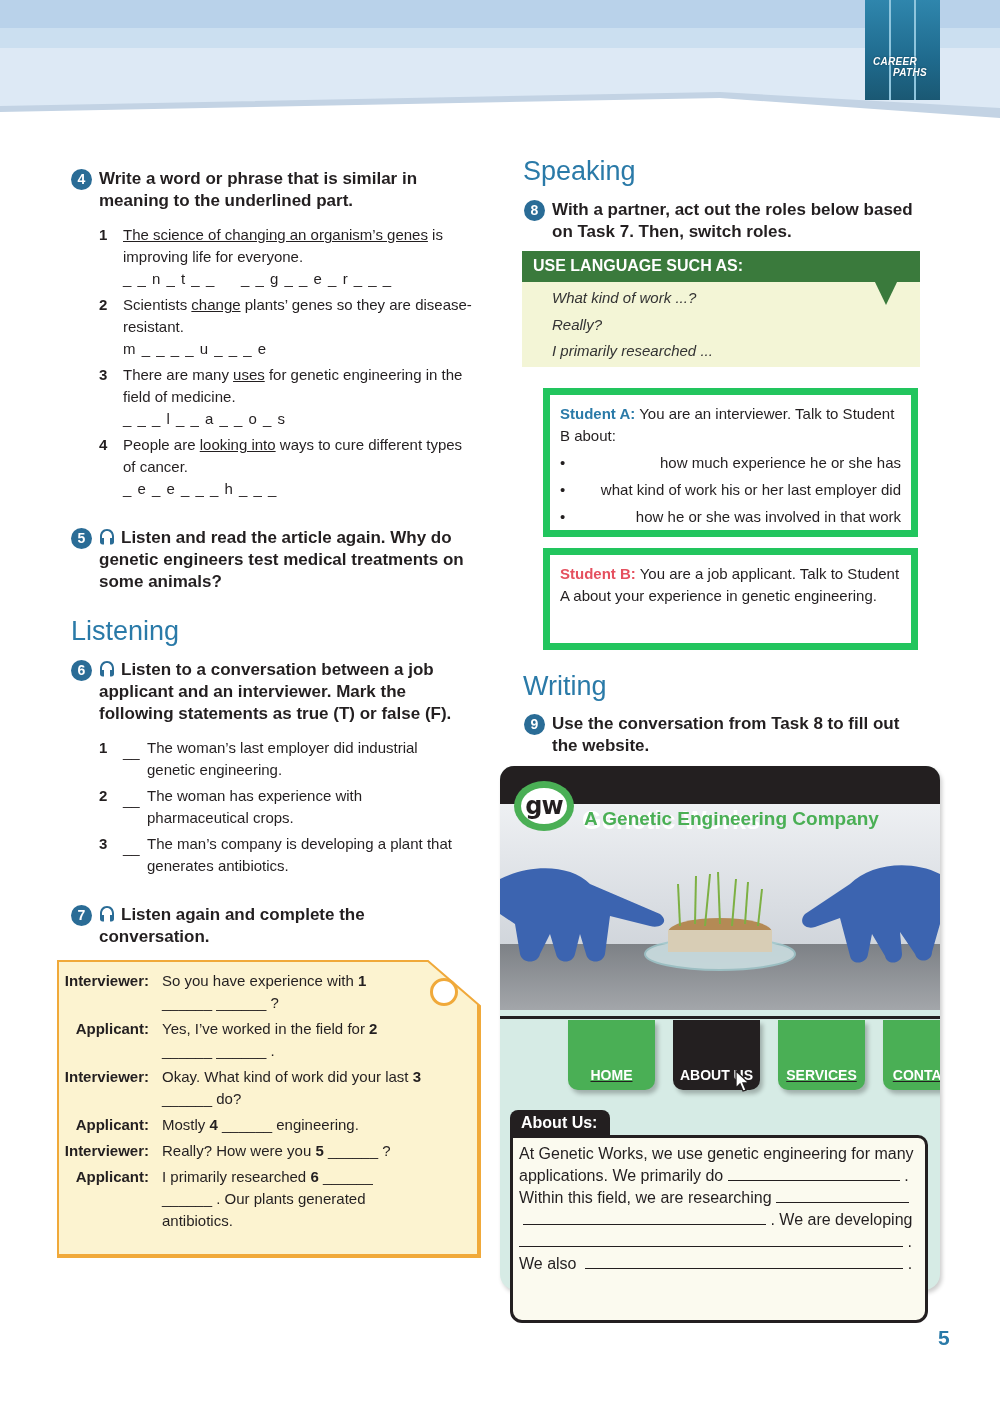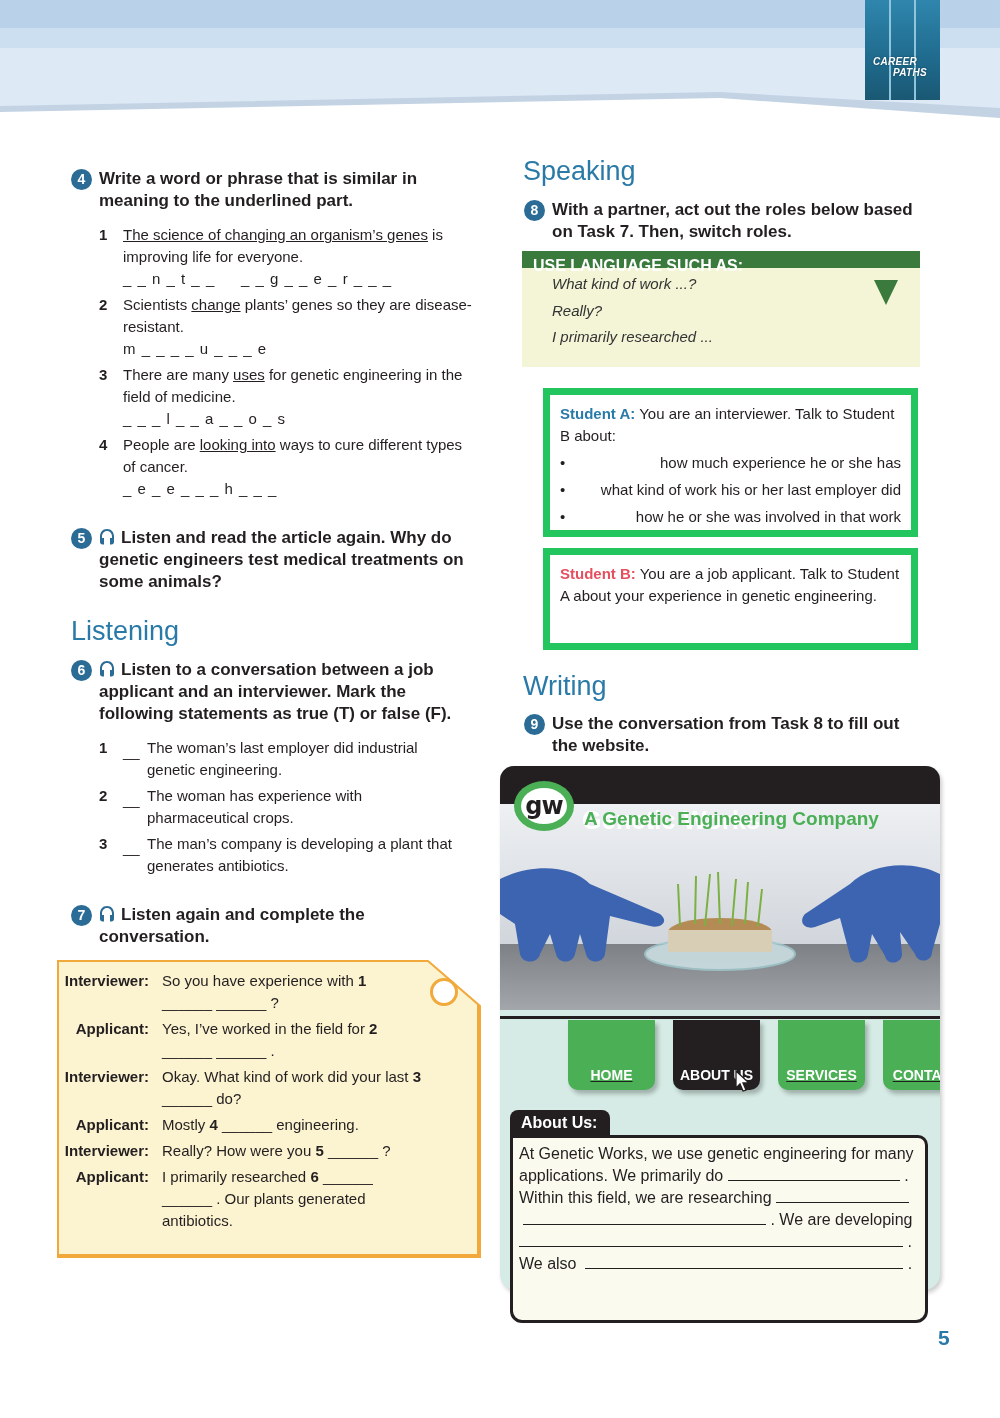--- a/index.html
+++ b/index.html
@@ -66,21 +66,21 @@
   }
   .dialog { position: absolute; left: 62px; top: 970px; width: 410px; font-size: 15px; line-height: 22px; }
   .turn { display: flex; margin-bottom: 4px; }
   .speaker { width: 100px; text-align: right; font-weight: bold; padding-right: 13px; flex: none; }
   .speech { flex: 1; }
   .speech b { font-weight: bold; }
 
   
   .lang-box { position: absolute; left: 522px; top: 251px; width: 398px; height: 116px; background: #f3f5d6; }
   .lang-head {
-    height: 17px; background: #3a7a3c; color: #ffffff; font-weight: bold; font-size: 16px;
+    height: 31px; background: #3a7a3c; color: #ffffff; font-weight: bold; font-size: 16px;
     line-height: 29px; padding-left: 11px;
   }
   .lang-tri {
     position: absolute; right: 22px; top: 29px; width: 0; height: 0;
     border-left: 12px solid transparent; border-right: 12px solid transparent; border-top: 25px solid #3a7a3c;
   }
   .lang-list { padding-left: 30px; padding-top: 3px; font-style: italic; font-size: 15px; line-height: 26.5px; color: #333; }
 
   .role-box {
     position: absolute; left: 543px; width: 375px; border: 7px solid #22c55e;

